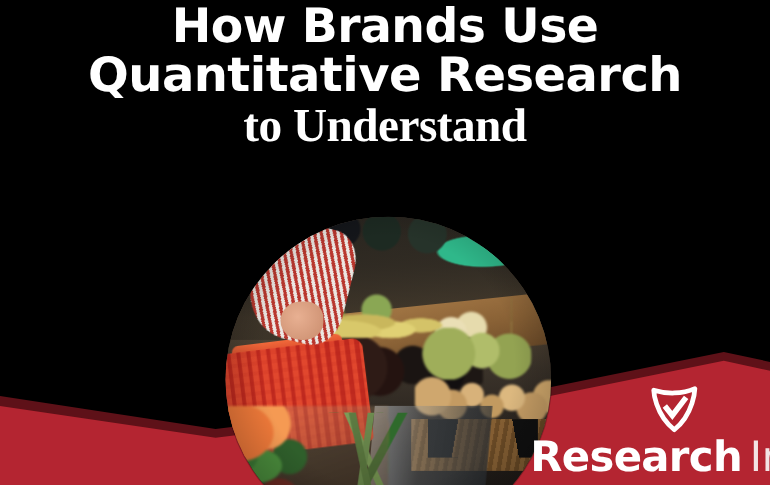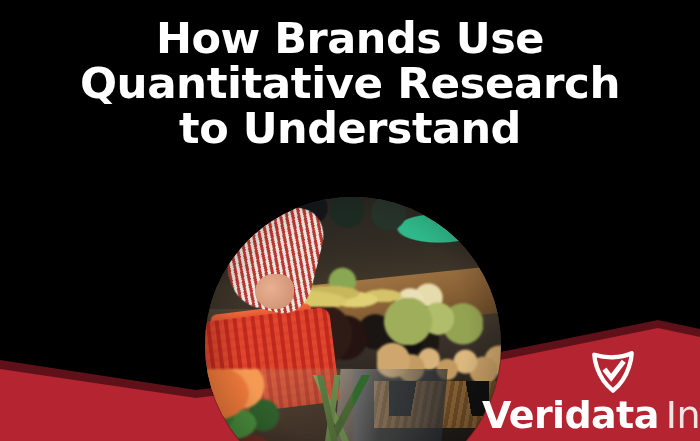--- a/index.html
+++ b/index.html
@@ -16,39 +16,39 @@
     width: 700px;
     height: 441px;
     background: #000000;
     overflow: hidden;
   }
 
   
   .title-block {
     position: absolute;
     left: 0;
-    top: 16px;
+    top: 2px;
     width: 700px;
     text-align: center;
     z-index: 6;
     pointer-events: none;
   }
   .title-line {
     display: block;
     color: #ffffff;
     font-family: "DejaVu Sans", sans-serif;
     font-weight: 700;
     letter-spacing: -0.5px;
     line-height: 45px;
     white-space: nowrap;
     text-shadow: 0 0 2px rgba(0,0,0,0.45);
   }
   .tl1 { font-size: 43px; }
   .tl2 { font-size: 43px; transform: scaleX(1.015); }
-  .tl3 { font-size: 43px; }
+  .tl3 { font-size: 43px; font-family: Liberation Serif, serif; }
   .tl4 { font-size: 43px; }
 
   
   .band-dark {
     position: absolute;
     left: 0;
     top: 0;
     width: 700px;
     height: 441px;
     z-index: 2;
@@ -321,17 +321,17 @@
     <span class="title-line tl2">Quantitative Research</span>
     <span class="title-line tl3">to Understand</span>
   </div>
 
   <div class="logo-lockup">
     <svg class="logo-shield" viewBox="0 0 64 64" aria-hidden="true">
       <path d="M6 8 C22 13, 42 13, 58 6 C58 6, 57 38, 32 58 C7 38, 6 8, 6 8 Z" fill="none" stroke="#ffffff" stroke-width="6" stroke-linejoin="round"></path>
       <path d="M20 28 L29.5 40 L47 17" fill="none" stroke="#ffffff" stroke-width="7" stroke-linecap="butt" stroke-linejoin="miter"></path>
     </svg>
     <div class="logo-wordmark">
-      <span class="wm-bold">Veridata</span><span class="wm-light">Insigh</span>
+      <span class="wm-bold">Research</span><span class="wm-light">Insigh</span>
     </div>
   </div>
 
 </div>
 
 </body></html>

